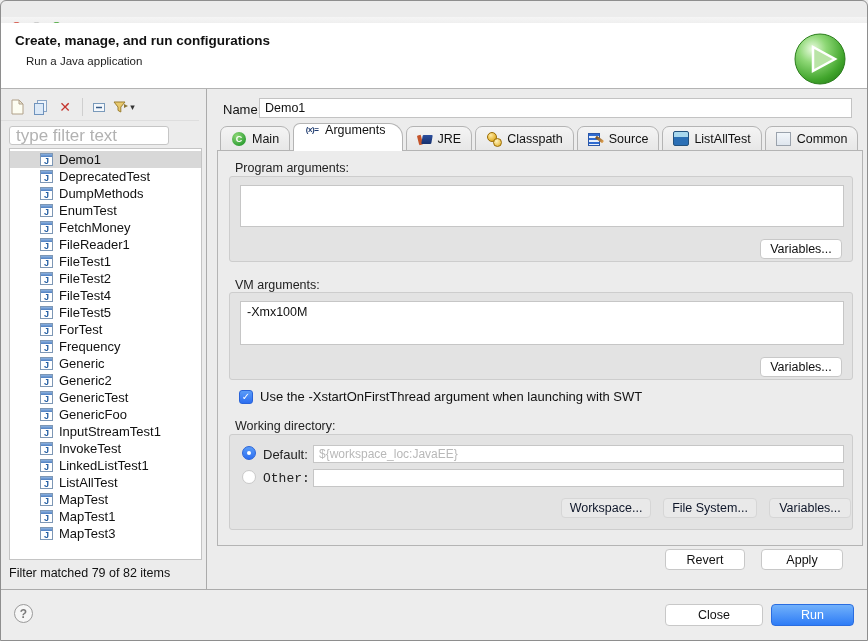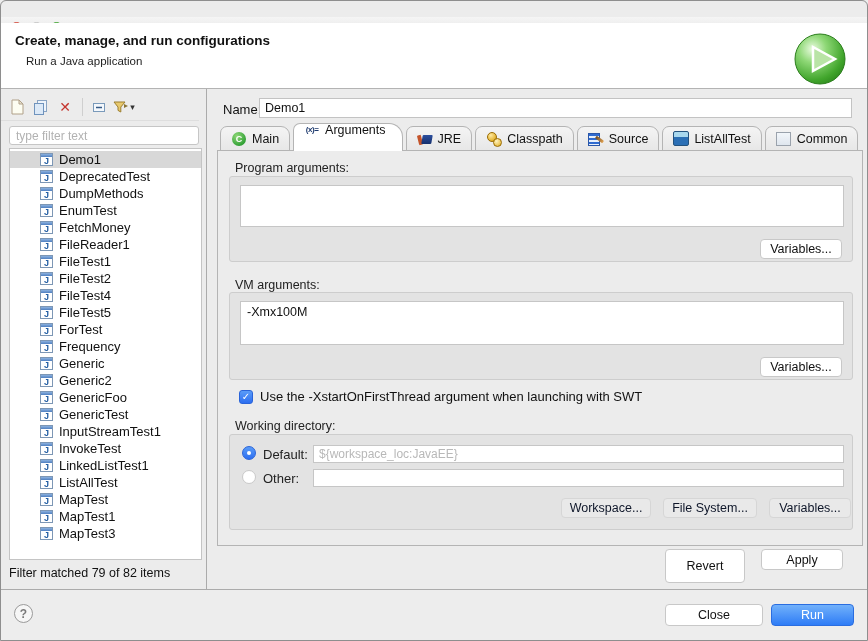--- a/index.html
+++ b/index.html
@@ -30,23 +30,23 @@
   .sidebar { position:absolute; left:0; top:0; width:206px; height:500px; border-right:1px solid #ababab; }
 
   .sb-toolbar { position:absolute; left:4px; top:6px; height:24px; display:flex; align-items:center;
                 width:198px; }
   .tb-btn { width:24px; height:22px; display:flex; align-items:center; justify-content:center; }
   .tb-sep { width:1px; height:18px; background:#cfcfcf; margin:0 5px; }
   .tb-line { position:absolute; left:0; top:31px; width:198px; height:1px; background:#dedede; }
   .x-glyph { font-size:14px; font-weight:bold; color:#c5352e; line-height:14px; }
   .caret { font-size:9px; color:#333; margin-left:1px; }
 
-  .filter-input { position:absolute; left:8px; top:37px; width:190px; height:19px;
+  .filter-input { position:absolute; left:8px; top:37px; width:160px; height:19px;
                   border:1px solid #c6c6c6; border-radius:3px; background:#fff;
-                  font-size:12px; padding:0 6px; color:#222; outline:none;
+                  font-size:17px; padding:0 6px; color:#222; outline:none;
                   font-family:"Liberation Sans","DejaVu Sans",sans-serif; }
   .filter-input::placeholder { color:#b2b2b2; }
 
   .cfg-list { position:absolute; left:8px; top:59px; width:193px; height:412px;
               background:#ffffff; border:1px solid #c4c4c4; overflow:hidden; padding-top:2px; }
   .row { height:17px; display:flex; align-items:center; font-size:13px; color:#111; cursor:default; }
   .row.sel { background:#d8d8d8; }
   .row .java-icon { margin-left:30px; margin-right:6px; }
   .java-icon { position:relative; width:13px; height:13px; background:#fff;
                border:1px solid #7d97b5; flex:none; }
@@ -250,25 +250,25 @@
           <div class="row">
             <span class="java-icon"></span>
             <span>Generic</span>
           </div>
           <div class="row">
             <span class="java-icon"></span>
             <span>Generic2</span>
           </div>
           <div class="row">
             <span class="java-icon"></span>
+            <span>GenericTest</span>
+          </div>
+          <div class="row">
+            <span class="java-icon"></span>
             <span>GenericFoo</span>
-          </div>
-          <div class="row">
-            <span class="java-icon"></span>
-            <span>GenericTest</span>
           </div>
           <div class="row">
             <span class="java-icon"></span>
             <span>InputStreamTest1</span>
           </div>
           <div class="row">
             <span class="java-icon"></span>
             <span>InvokeTest</span>
           </div>
           <div class="row">
@@ -351,32 +351,32 @@
           <span class="check-label">Use the -XstartOnFirstThread argument when launching with SWT</span>
         </div>
 
         <span class="sec-label" style="left:17px; top:268px;">Working directory:</span>
         <div class="group" style="left:11px; top:283px; width:624px; height:96px;">
           <span class="radio on" style="left:12px; top:11px;"></span>
           <span class="sec-label" style="left:33px; top:12px; font-size:13px;">Default:</span>
           <input class="wd-input" style="left: 83px; top: 10px; width: 531px;" type="text" placeholder="${workspace_loc:JavaEE}">
 
           <span class="radio off" style="left:12px; top:35px;"></span>
-          <span class="sec-label" style="left:33px; top:36px; font-size:13px;">Other:</span>
+          <span class="sec-label" style="left:33px; top:36px; font-size:13px;font-family:Liberation Mono, monospace;">Other:</span>
           <input class="wd-input" style="left: 83px; top: 34px; width: 531px;" type="text" value="">
 
           <div id="wd-buttons">
               <button class="btn disabled" disabled="" style="left: 331px; top: 63px; width: 90px;">Workspace...</button>
               <button class="btn disabled" disabled="" style="left: 433px; top: 63px; width: 94px;">File System...</button>
               <button class="btn disabled" disabled="" style="left: 539px; top: 63px; width: 82px;">Variables...</button>
             </div>
         </div>
       </div>
 
-      <button class="btn" style="left:457px; top:460px; width:80px; height:34px;">Revert</button>
+      <button class="btn" style="left:457px; top:460px; width:80px; height:21px;">Revert</button>
       <button class="btn" style="left:553px; top:460px; width:82px; height:21px;">Apply</button>
     </div>
   </div>
 
   <div class="footer">
     <span class="help">?</span>
     <button class="btn" style="left:664px; top:14px; width:98px;">Close</button>
     <button class="btn primary" style="left:770px; top:14px; width:83px;">Run</button>
   </div>
 </div>

